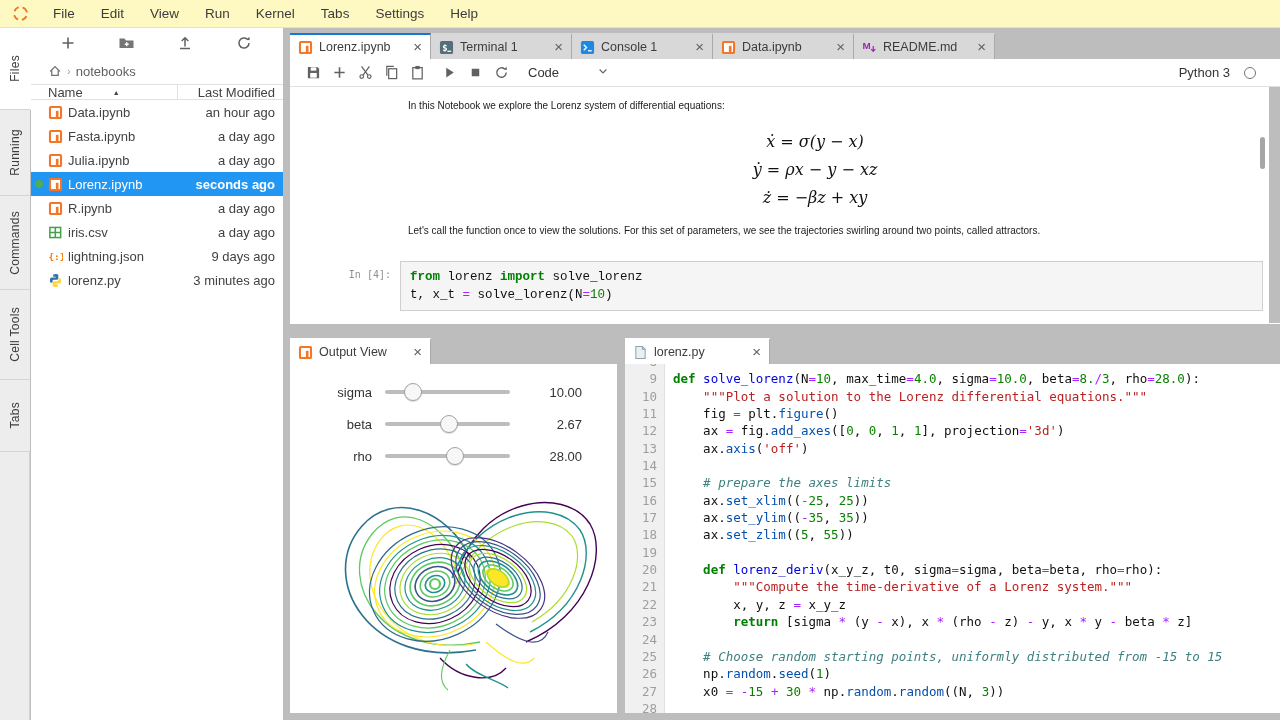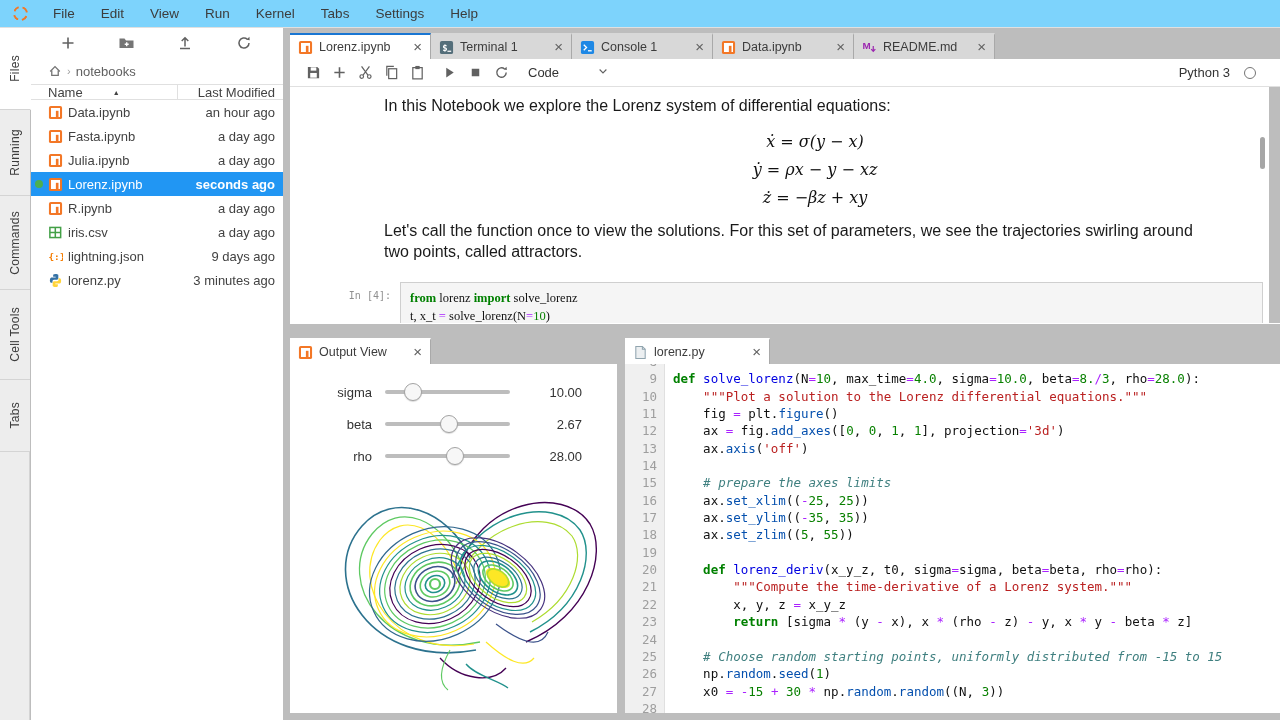--- a/index.html
+++ b/index.html
@@ -2,21 +2,21 @@
 <html><head>
 <meta charset="utf-8">
 <style>
   * { box-sizing: border-box; }
   html,body { margin:0; padding:0; }
   body {
     width:1280px; height:720px; overflow:hidden; position:relative;
     background:#bdbdbd; font-family:"Liberation Sans", sans-serif; color:#333;
   }
   
-  #menubar { position:absolute; top:0; left:0; width:1280px; height:28px; background:#7dd3fc;
+  #menubar { position:absolute; top:0; left:0; width:1280px; height:28px; background:#fef9c3;
     border-bottom:1px solid #e0e0e0; display:flex; align-items:center; z-index:10; }
   #jlogo { width:15px; height:15px; border-radius:50%; border:2.5px dashed #f37726; margin:0 12px 0 13px; transform:rotate(25deg); }
   .menu-item { padding:0 13px; font-size:13.5px; color:#3c3c3c; line-height:28px; cursor:default; }
   
   #sidestrip { position:absolute; top:28px; left:0; width:30px; height:692px; background:#ededed; border-right:1px solid #d4d4d4; }
   .side-tab { width:30px; display:flex; align-items:center; justify-content:center; border-bottom:1px solid #d4d4d4; background:#ededed; }
   .side-tab.active { background:#fff; border-right:1px solid #fff; width:31px; }
   .side-tab span { writing-mode:vertical-rl; transform:rotate(180deg); font-size:12px; color:#3c3c3c; letter-spacing:.3px; }
   
   #filebrowser { position:absolute; top:28px; left:31px; width:252px; height:692px; background:#fff; }
@@ -49,28 +49,28 @@
   #nb-panel { position:absolute; top:59px; left:290px; width:990px; height:265px; background:#fff; }
   #nb-toolbar { height:28px; border-bottom:1px solid #e0e0e0; display:flex; align-items:center; padding:0 10px; }
   .tb-btn { width:26px; height:24px; display:flex; align-items:center; justify-content:center; }
   #celltype { margin-left:14px; font-size:13px; color:#333; display:flex; }
   #celltype .chev { margin-left:38px; }
   #nb-kernel { margin-left:auto; display:flex; align-items:center; font-size:13px; color:#333; padding-right:14px; }
   #kernel-status { width:12px; height:12px; border:1.5px solid #757575; border-radius:50%; margin-left:14px; }
   #nb-content { position:relative; height:236px; overflow:hidden; }
   #nb-right-gutter { position:absolute; right:0; top:0; width:11px; height:236px; background:#bdbdbd; }
   #nb-scrollthumb { position:absolute; right:15px; top:50px; width:5px; height:32px; border-radius:3px; background:#a6a6a6; }
-  .md-para { margin:8px 30px 0 94px; font-size:16px; color:#1a1a1a; line-height:21px; max-width:830px; }
+  .md-para { margin:8px 30px 0 118px; font-size:10px; color:#1a1a1a; line-height:21px; max-width:830px; }
   #equations { margin-top:12px; text-align:center; font-family:"DejaVu Serif", serif; font-style:italic;
     font-size:16px; line-height:28px; color:#111; padding-left:60px; }
   #code-cell-row { display:flex; margin-top:20px; }
   #cell-prompt { width:110px; flex:none; text-align:right; padding-right:9px; font-family:"DejaVu Sans Mono", monospace;
     font-size:10px; color:#8f8f8f; padding-top:8px; }
   #cell-box { flex:1; margin-right:17px; background:#f5f5f5; border:1px solid #cfcfcf; padding:6px 9px;
-    font-family:Liberation Serif, serif; font-size:12.5px; line-height:18px; white-space:pre; color:#111; }
+    font-family:Liberation Mono, monospace; font-size:12.5px; line-height:18px; white-space:pre; color:#111; }
   
   #output-panel { position:absolute; top:338px; left:290px; width:327px; height:375px; }
   #editor-panel { position:absolute; top:338px; left:625px; width:655px; height:375px; }
   .panel-body { background:#fff; height:349px; overflow:hidden; position:relative; }
   
   #sliders { padding-top:12px; }
   .slider-row { height:32px; display:flex; align-items:center; }
   .slider-label { width:95px; text-align:right; padding-right:13px; font-size:13px; color:#333; }
   .slider-track-wrap { width:125px; position:relative; height:20px; }
   .slider-track { position:absolute; top:8px; left:0; right:0; height:4px; background:#bdbdbd; border-radius:2px; }

